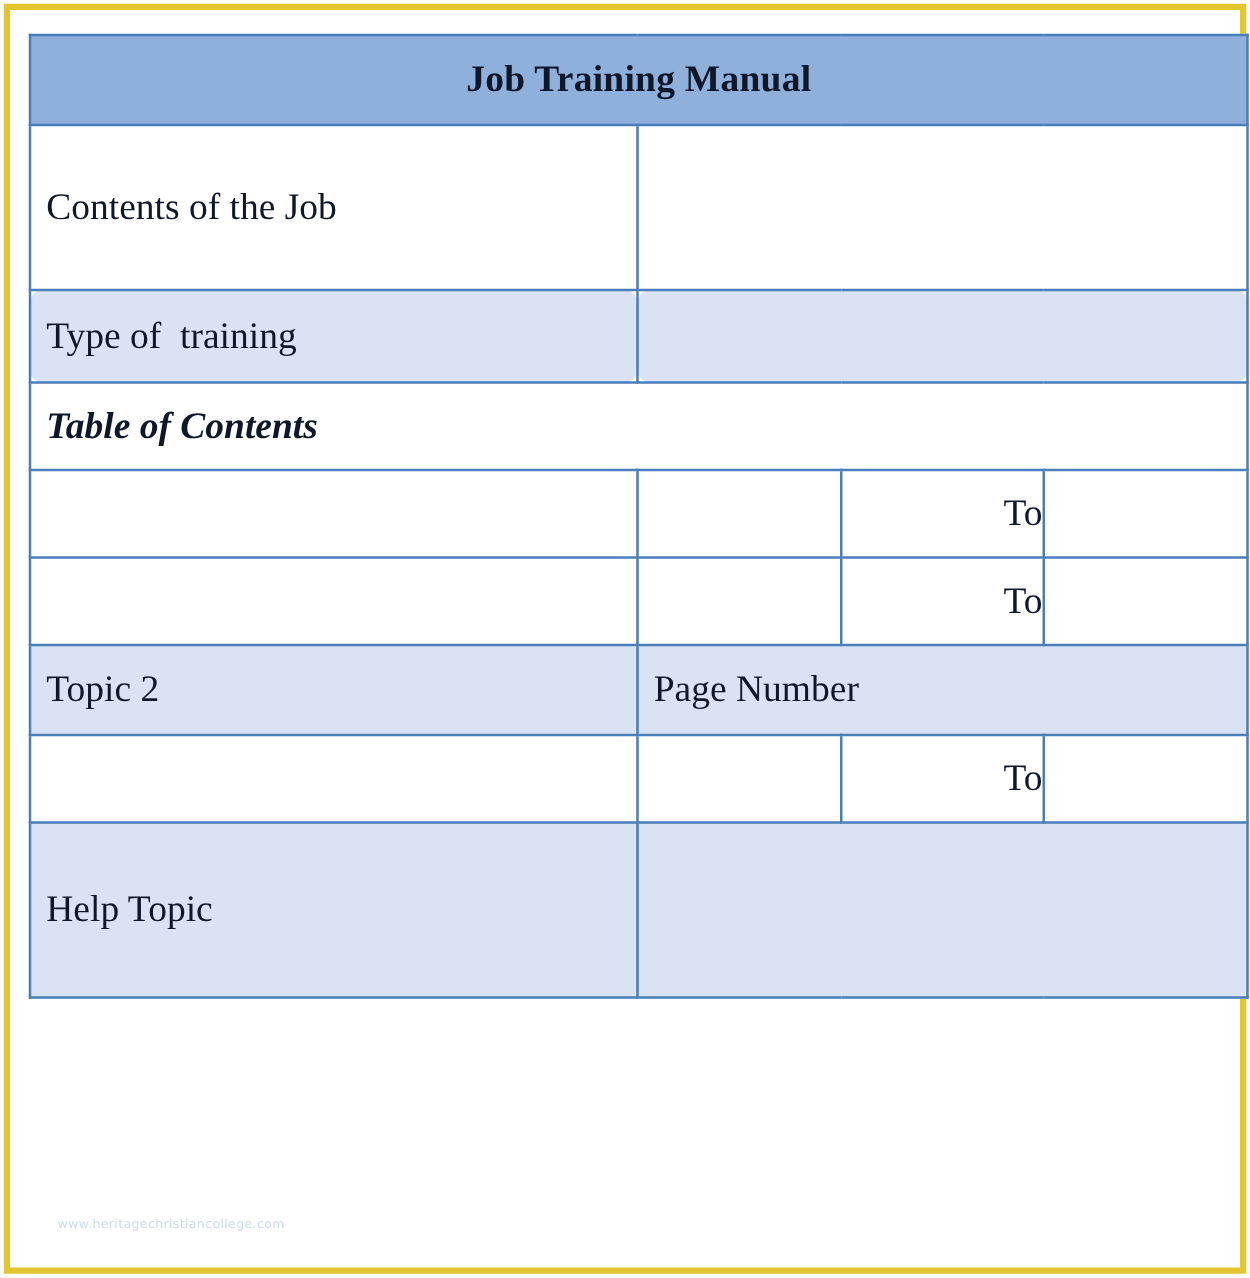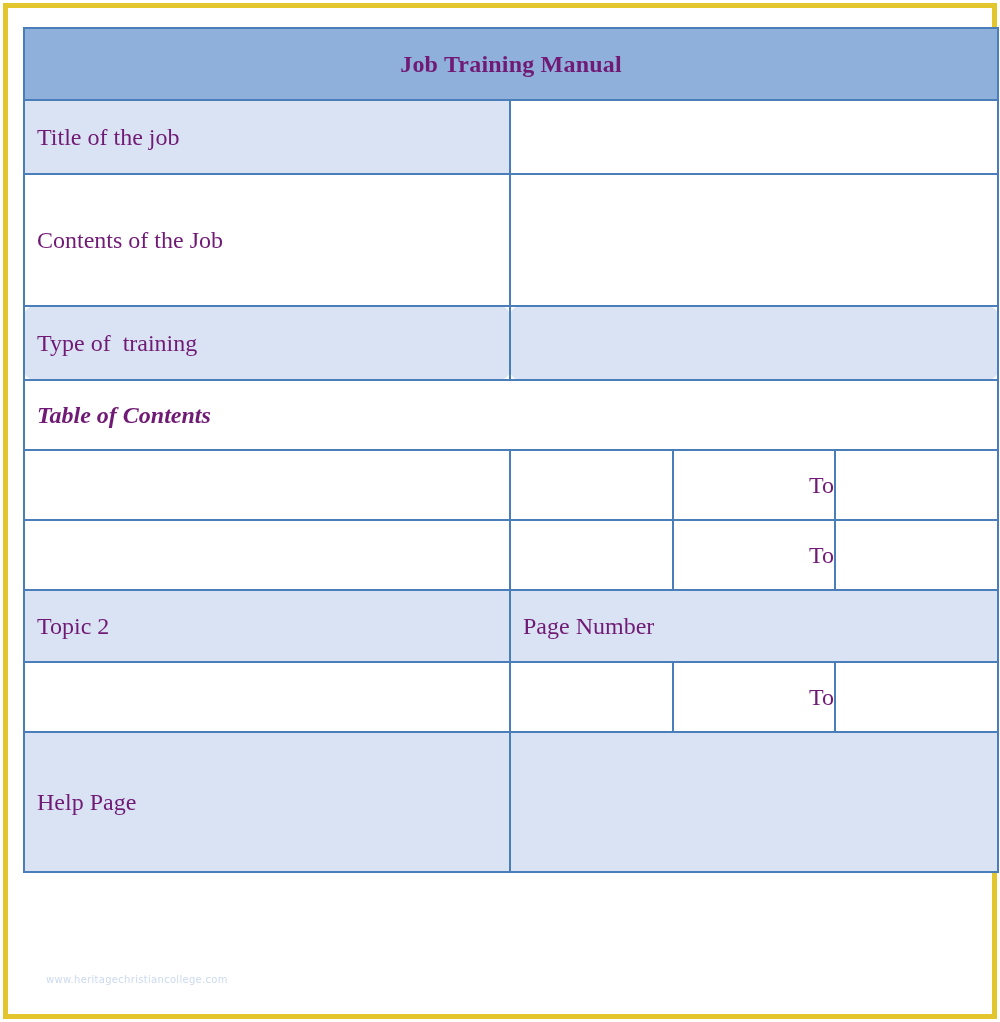--- a/index.html
+++ b/index.html
@@ -35,22 +35,22 @@
     width: 974px;
     border-collapse: collapse;
     table-layout: fixed;
     background: #ffffff;
   }
 
   .doc-table td {
     border: 2px solid #4a7ebb;
     padding: 0;
     vertical-align: middle;
-    font-size: 24px;
-    color: #701a75;
+    font-size: 30px;
+    color: #0f172a;
     line-height: 1.25;
     margin-left: 28px;
   }
 
   
   .title-cell {
     background: #90b0dc;
     height: 70px;
     text-align: center;
     font-weight: bold;
@@ -119,26 +119,20 @@
       <col style="width:163px">
       <col style="width:162px">
       <col style="width:163px">
     </colgroup>
     <tbody>
 
       <tr>
         <td class="title-cell h-title" colspan="4">Job Training Manual</td>
       </tr>
 
-      <tr>
-        <td class="fill-light h-job">
-          <span class="cell-label">Title of the job</span>
-        </td>
-        <td class="fill-white h-job" colspan="3"></td>
-      </tr>
 
       <tr>
         <td class="fill-white h-over">
           <span class="cell-label">Contents of the Job</span>
         </td>
         <td class="fill-white h-over" colspan="3"></td>
       </tr>
 
       <tr>
         <td class="fill-light h-type">
@@ -183,21 +177,21 @@
         <td class="fill-white h-to"></td>
         <td class="fill-white h-to"></td>
         <td class="fill-white h-to">
           <span class="center-label">To</span>
         </td>
         <td class="fill-white h-to"></td>
       </tr>
 
       <tr>
         <td class="fill-light h-help">
-          <span class="cell-label">Help Page</span>
+          <span class="cell-label">Help Topic</span>
         </td>
         <td class="fill-light h-help" colspan="3"></td>
       </tr>
 
     </tbody>
   </table>
 
   <div class="watermark">www.heritagechristiancollege.com</div>
 
 </div>

